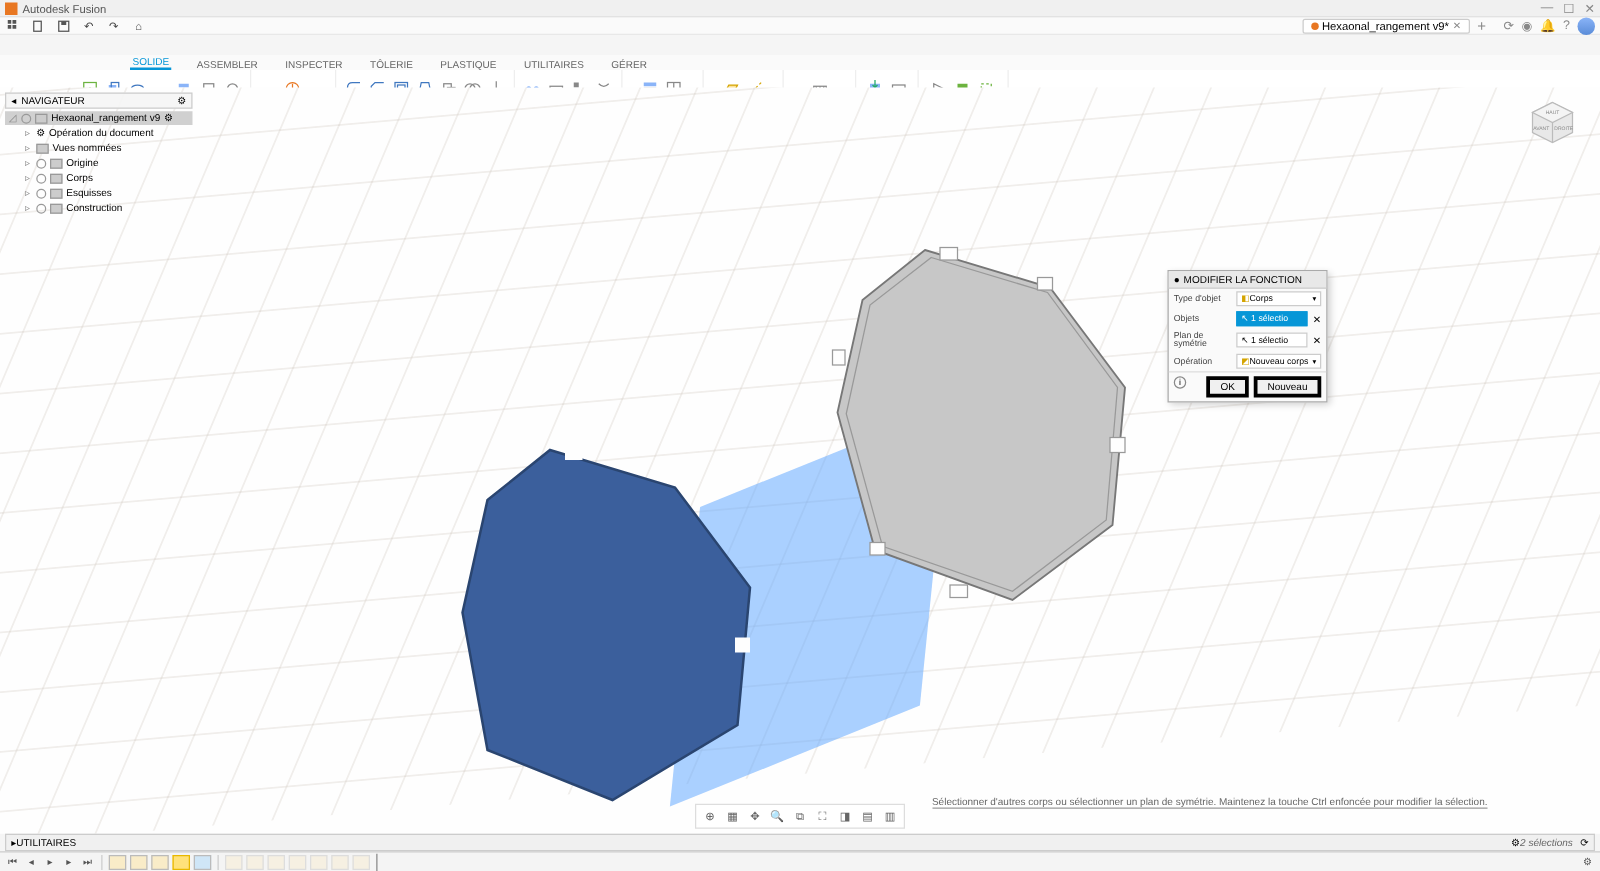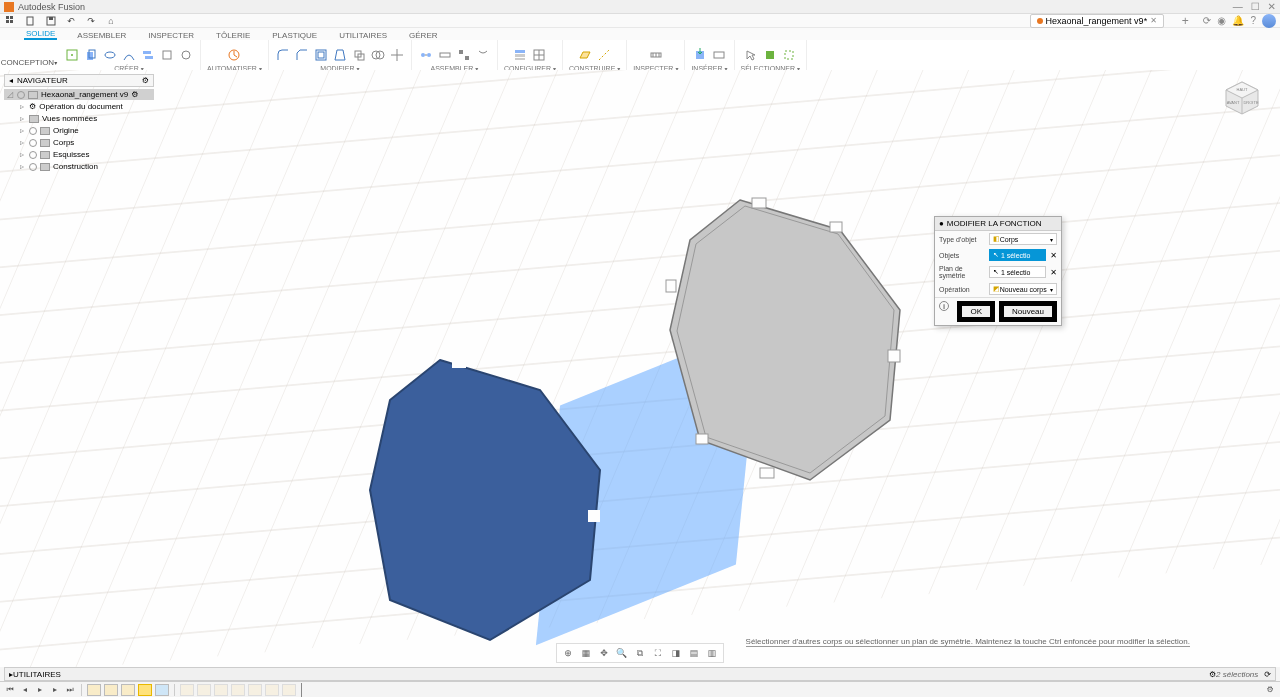--- a/index.html
+++ b/index.html
@@ -8,29 +8,29 @@
 
 .titlebar { height: 14px; background: #f0f0f0; display: flex; align-items: center; padding: 0 4px; border-bottom: 1px solid #ddd; }
 .titlebar .app-icon { width: 10px; height: 10px; background: #e87722; margin-right: 4px; }
 .titlebar .title { font-size: 9px; color: #555; }
 .titlebar .win-controls { margin-left: auto; display: flex; gap: 8px; font-size: 10px; color: #888; }
 
 
 .qat { height: 14px; background: #fafafa; display: flex; align-items: center; padding: 0 4px; gap: 6px; border-bottom: 1px solid #e8e8e8; }
 .qat-item { width: 14px; height: 12px; display: flex; align-items: center; justify-content: center; font-size: 9px; color: #444; cursor: pointer; }
 .qat-item svg { width: 10px; height: 10px; }
-.tab-row { margin-left: auto; display: flex; gap: 12px; }
+.tab-row { margin-left: auto; display: flex; align-items: center; gap: 0; }
 .doc-tab { background: #fff; border: 1px solid #ccc; padding: 0 6px; font-size: 9px; display: flex; align-items: center; gap: 3px; border-radius: 2px; }
 .doc-tab .dot { width: 6px; height: 6px; background: #e87722; border-radius: 50%; }
 .tab-plus { font-size: 12px; color: #888; margin-left: 6px; }
 .right-icons { margin-left: 8px; display: flex; gap: 6px; align-items: center; }
 .avatar { width: 14px; height: 14px; border-radius: 50%; background: linear-gradient(#8ab4f8,#5a8cd8); }
 
 
-.ribbon-tabs { display: flex; align-items: flex-end; height: 12px; background: #fafafa; padding-left: 24px; gap: 18px; font-size: 8px; color: #666; }
+.ribbon-tabs { display: flex; align-items: flex-end; height: 12px; background: #fafafa; padding-left: 104px; gap: 18px; font-size: 8px; color: #666; margin-top: 16px; }
 .ribbon-tab { cursor: pointer; padding: 0 2px; }
 .ribbon-tab.active { color: #0696d7; border-bottom: 2px solid #0696d7; }
 
 
 .ribbon { height: 40px; background: #fff; border-bottom: 1px solid #ddd; display: flex; align-items: center; position: relative; }
 .workspace-label { width: 58px; text-align: center; font-size: 8px; color: #555; padding-top: 6px; }
 .ribbon-group { display: flex; flex-direction: column; align-items: center; padding: 0 6px; border-right: 1px solid #eee; height: 100%; justify-content: center; }
 .ribbon-icons { display: flex; gap: 3px; }
 .ribbon-icon { width: 16px; height: 16px; display: flex; align-items: center; justify-content: center; cursor: pointer; }
 .ribbon-icon svg { width: 14px; height: 14px; }
@@ -72,21 +72,21 @@
 .dialog { position: absolute; top: 216px; left: 934px; width: 128px; background: #fafafa; border: 1px solid #aaa; box-shadow: 2px 2px 6px rgba(0,0,0,0.2); font-size: 8px; }
 .dialog-title { background: #e8e8e8; padding: 2px 4px; display: flex; align-items: center; gap: 3px; font-size: 8px; border-bottom: 1px solid #ccc; }
 .dialog-row { display: flex; align-items: center; padding: 2px 4px; gap: 4px; }
 .dialog-row .lbl { width: 46px; font-size: 7px; color: #444; }
 .dialog-row .val { flex: 1; }
 .sel-field { background: #fff; border: 1px solid #ccc; font-size: 7px; padding: 1px 3px; display: flex; align-items: center; gap: 2px; }
 .sel-active { background: #0696d7; color: #fff; border-color: #0696d7; }
 .dialog-row .drop { background: #fff; border: 1px solid #ccc; font-size: 7px; padding: 1px 3px; display: flex; align-items: center; width: 100%; }
 .drop .caret2 { margin-left: auto; font-size: 6px; }
 .dialog-footer { display: flex; justify-content: flex-end; gap: 4px; padding: 3px 4px; border-top: 1px solid #ddd; }
-.dialog-footer button { font-size: 8px; padding: 1px 8px; background: #f0f0f0; border: 5px solid #000000; cursor: pointer; }
+.dialog-footer button { font-size: 8px; padding: 1px 8px; background: #f0f0f0; border: 3px solid #000000; cursor: pointer; }
 .info-icon { width: 10px; height: 10px; border: 1px solid #888; border-radius: 50%; font-size: 7px; text-align: center; line-height: 9px; margin-right: auto; }
 
 
 .hint { position: absolute; bottom: 50px; right: 90px; font-size: 8px; color: #666; border-bottom: 1px solid #999; }
 
 
 .view-toolbar { position: absolute; bottom: 34px; left: 50%; transform: translateX(-50%); display: flex; gap: 4px; background: rgba(255,255,255,0.7); padding: 2px 4px; border: 1px solid #ddd; }
 .vt-btn { width: 14px; height: 14px; display: flex; align-items: center; justify-content: center; font-size: 9px; color: #666; cursor: pointer; }
 
 

